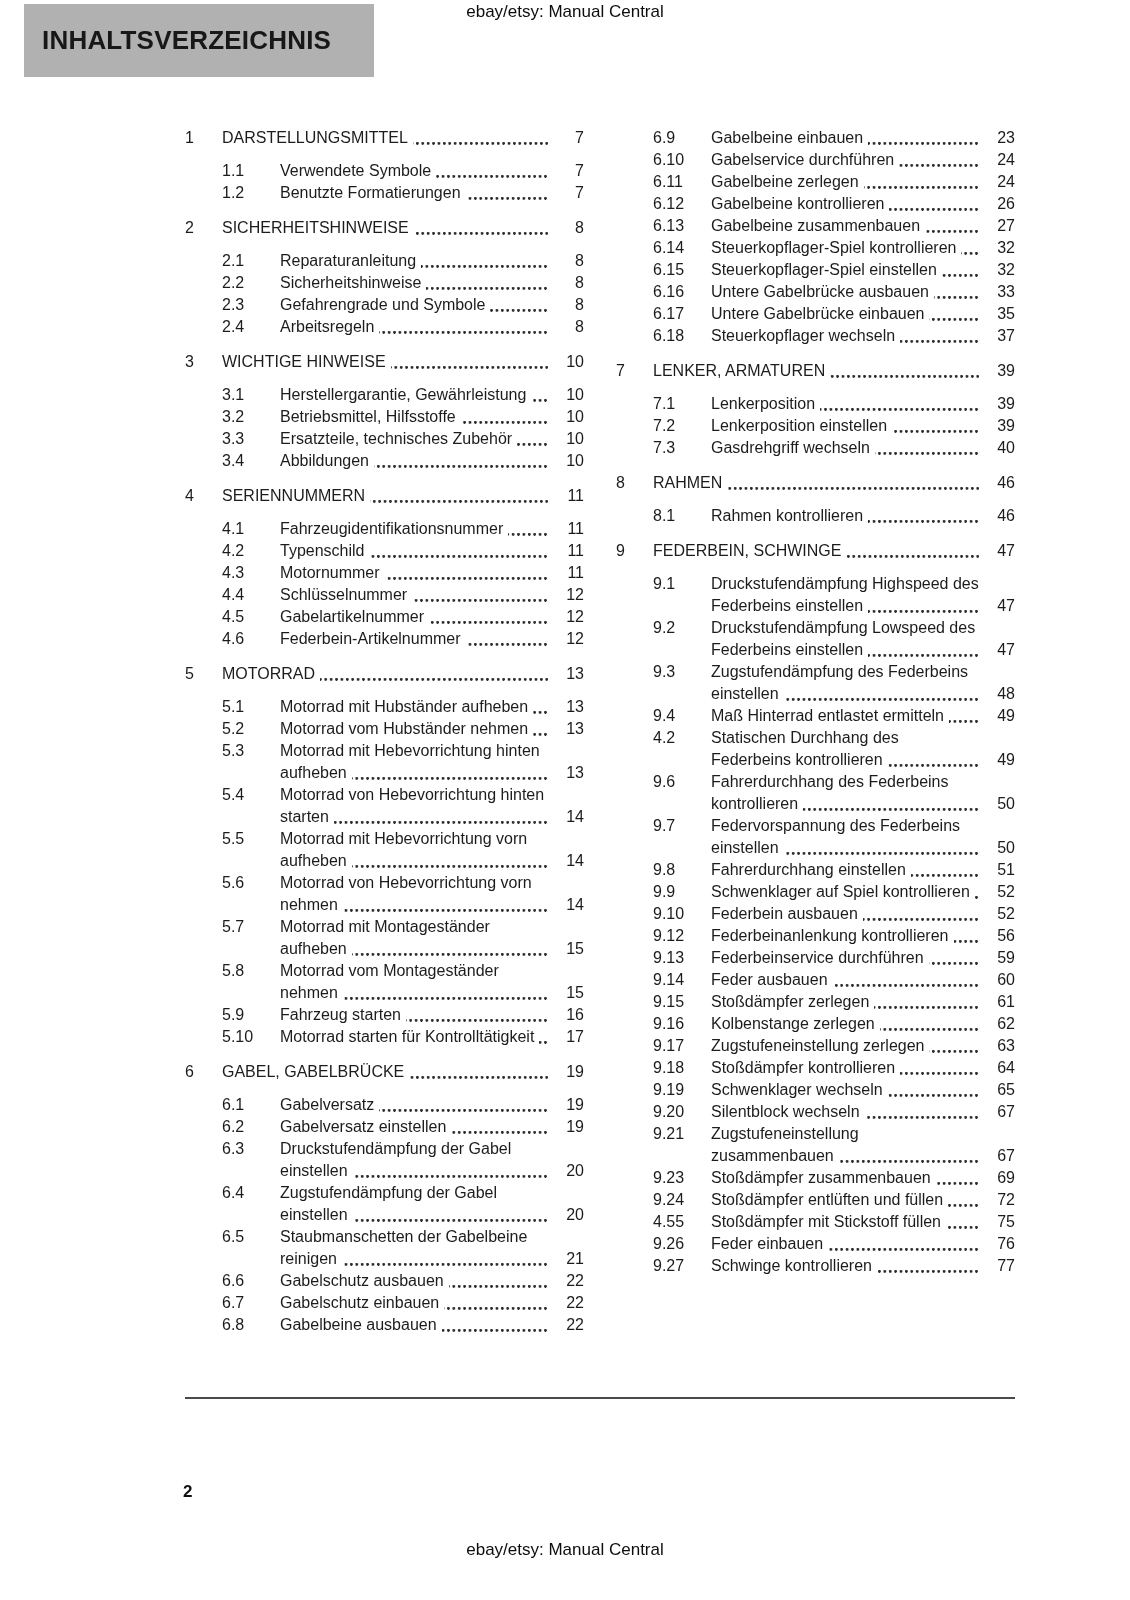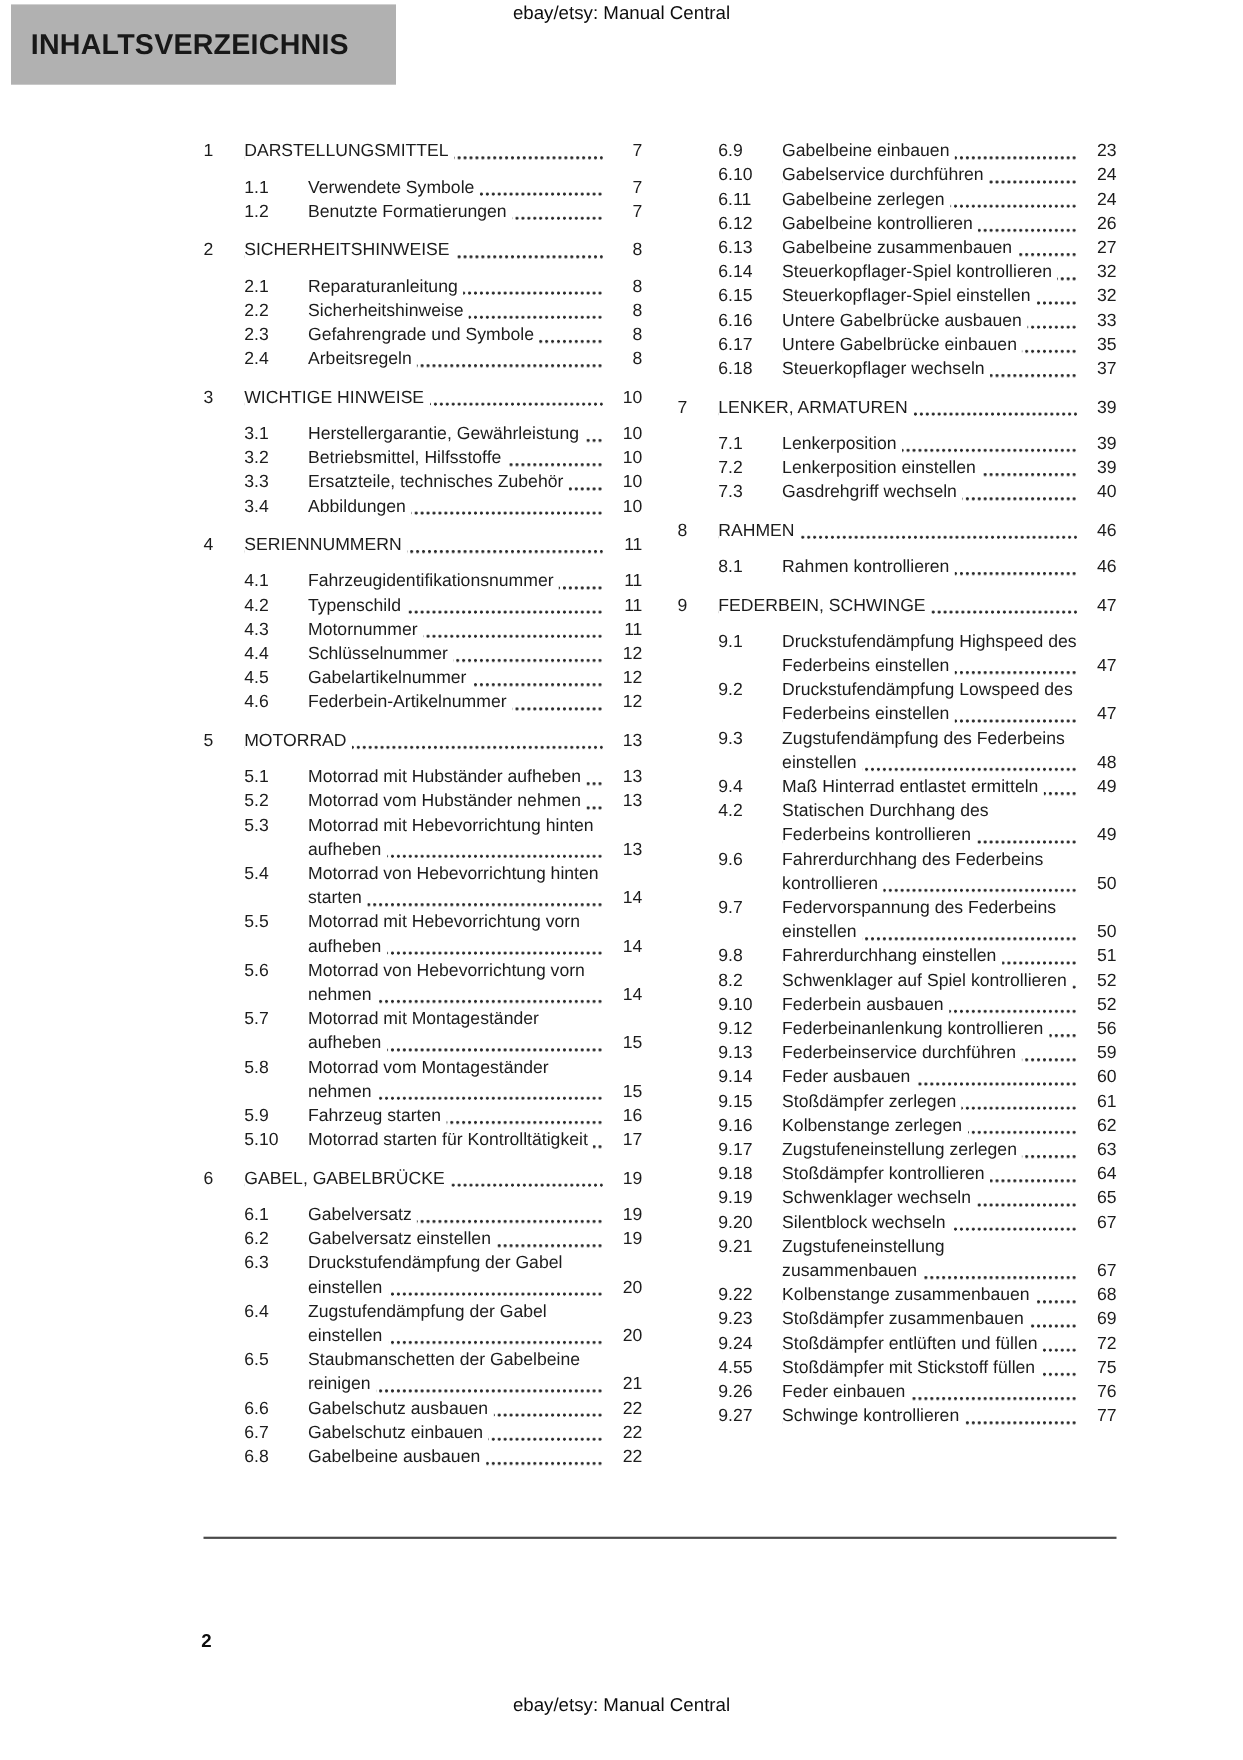--- a/index.html
+++ b/index.html
@@ -6,21 +6,21 @@
   html,body { background:#ffffff; }
   body {
     width:1130px; height:1600px; position:relative; overflow:hidden;
     font-family:"Liberation Sans", sans-serif; color:#1c1c1c;
   }
   .site-header {
     position:absolute; top:2px; left:0; width:100%;
     text-align:center; font-size:17px; color:#0d0d0d;
   }
   .banner {
-    position:absolute; top:4px; left:10px; width:350px; height:73px;
+    position:absolute; top:4px; left:24px; width:350px; height:73px;
     background:#b1b1b1; display:flex; align-items:center; padding-left:18px;
   }
   .banner-title {
     font-size:26px; font-weight:bold; color:#181818; letter-spacing:0.2px;
   }
   .toc {
     position:absolute; top:127px; left:185px; width:830px;
     display:flex; gap:32px; font-size:16px; line-height:22px;
   }
   .toc-col { width:399px; }
@@ -325,21 +325,21 @@
         </div>
         <div class="toc-entry lvl2">
           <span class="num">9.7</span>
           <span class="txt"><span class="title">Federvorspannung des Federbeins einstellen</span><span class="pg">50</span></span>
         </div>
         <div class="toc-entry lvl2">
           <span class="num">9.8</span>
           <span class="txt"><span class="title">Fahrerdurchhang einstellen</span><span class="pg">51</span></span>
         </div>
         <div class="toc-entry lvl2">
-          <span class="num">8.2</span>
+          <span class="num">9.9</span>
           <span class="txt"><span class="title">Schwenklager auf Spiel kontrollieren</span><span class="pg">52</span></span>
         </div>
         <div class="toc-entry lvl2">
           <span class="num">9.10</span>
           <span class="txt"><span class="title">Federbein ausbauen</span><span class="pg">52</span></span>
         </div>
         <div class="toc-entry lvl2">
           <span class="num">9.12</span>
           <span class="txt"><span class="title">Federbeinanlenkung kontrollieren</span><span class="pg">56</span></span>
         </div>
@@ -371,24 +371,20 @@
           <span class="num">9.19</span>
           <span class="txt"><span class="title">Schwenklager wechseln</span><span class="pg">65</span></span>
         </div>
         <div class="toc-entry lvl2">
           <span class="num">9.20</span>
           <span class="txt"><span class="title">Silentblock wechseln</span><span class="pg">67</span></span>
         </div>
         <div class="toc-entry lvl2">
           <span class="num">9.21</span>
           <span class="txt"><span class="title">Zugstufeneinstellung zusammenbauen</span><span class="pg">67</span></span>
-        </div>
-        <div class="toc-entry lvl2">
-          <span class="num">9.22</span>
-          <span class="txt"><span class="title">Kolbenstange zusammenbauen</span><span class="pg">68</span></span>
         </div>
         <div class="toc-entry lvl2">
           <span class="num">9.23</span>
           <span class="txt"><span class="title">Stoßdämpfer zusammenbauen</span><span class="pg">69</span></span>
         </div>
         <div class="toc-entry lvl2">
           <span class="num">9.24</span>
           <span class="txt"><span class="title">Stoßdämpfer entlüften und füllen</span><span class="pg">72</span></span>
         </div>
         <div class="toc-entry lvl2">

